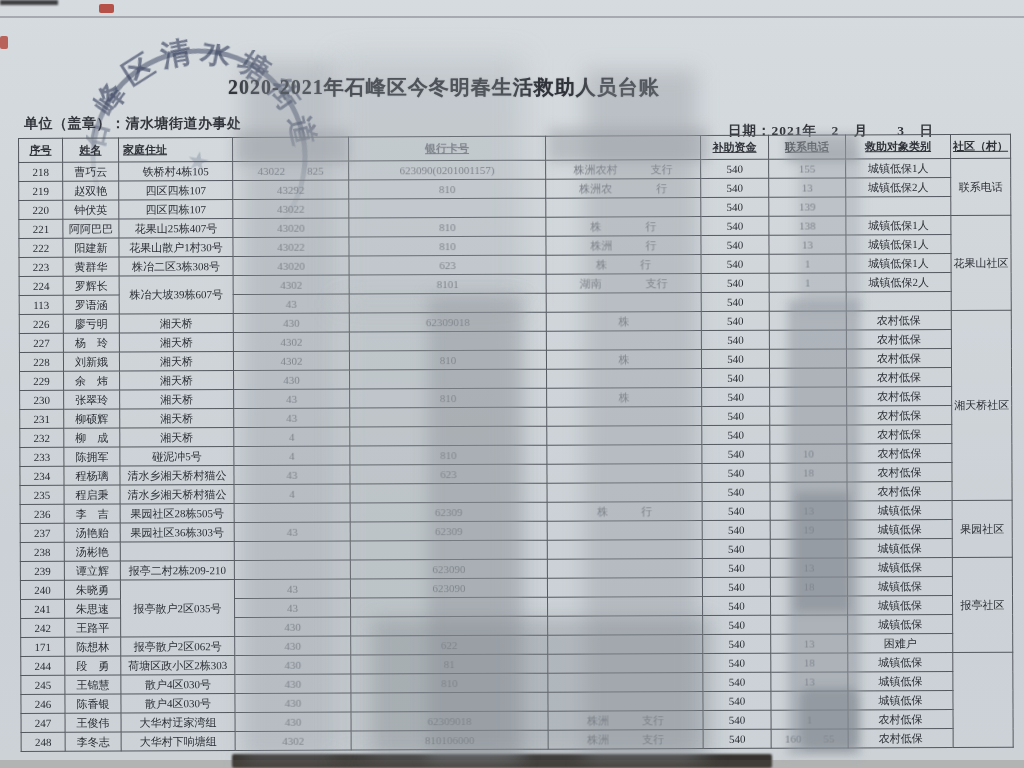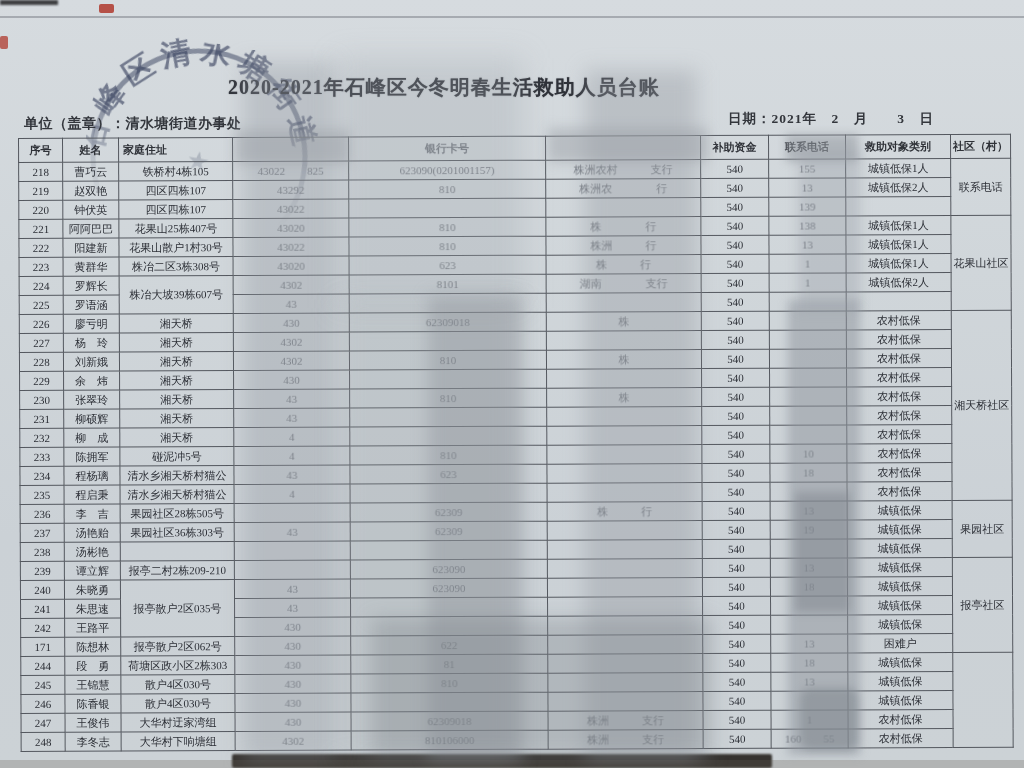--- a/index.html
+++ b/index.html
@@ -16,27 +16,27 @@
   .bottom-shadow{position:absolute;left:0;top:760px;width:1024px;height:8px;background:rgba(100,92,80,.25);}
   
   .stamp{position:absolute;left:84px;top:42px;width:230px;height:230px;transform:rotate(10deg);z-index:1;
     -webkit-mask-image:linear-gradient(178deg,rgba(0,0,0,.95) 32%,rgba(0,0,0,.25) 58%,rgba(0,0,0,0) 74%);
     mask-image:linear-gradient(178deg,rgba(0,0,0,.95) 32%,rgba(0,0,0,.25) 58%,rgba(0,0,0,0) 74%);
     filter:blur(.4px);}
   
   .title{position:absolute;left:228px;top:74px;width:560px;font-size:20px;font-weight:700;
     letter-spacing:1px;color:#2e3138;text-shadow:0 0 1.2px rgba(45,48,55,.55);z-index:2;white-space:nowrap;}
   .unit-line{position:absolute;left:24px;top:115px;font-size:14px;font-weight:700;color:#33363c;z-index:2;letter-spacing:.5px;}
-  .date-line{position:absolute;left:728px;top:110px;font-size:13.5px;font-weight:700;color:#33363c;z-index:2;letter-spacing:1px;}
+  .date-line{position:absolute;left:728px;top:122px;font-size:13.5px;font-weight:700;color:#33363c;z-index:2;letter-spacing:1px;}
   
   .table-wrap{position:absolute;left:18px;top:138px;width:992px;transform:rotate(-0.25deg);transform-origin:0 0;z-index:2;}
   table{border-collapse:collapse;table-layout:fixed;width:992px;color:#2c2f36;}
   th,td{border:1px solid #54585f;padding:0 2px;text-align:center;white-space:nowrap;overflow:hidden;
     font-size:11px;line-height:1.15;}
-  th{height:23px;font-weight:700;color:#2f3238;}
+  th{height:23px;font-weight:700;color:#2f3238;text-decoration:underline;}
   td{height:18px;}
   th.h-left{text-align:left;padding-left:4px;}
   .faint{color:#50555e;opacity:.75;filter:blur(.4px);}
   
   .ovl{position:absolute;pointer-events:none;z-index:3;}
   .o1{left:243px;top:62px;width:92px;height:698px;background:rgba(150,156,163,.38);filter:blur(10px);}
   .o2{left:338px;top:58px;width:185px;height:250px;background:rgba(160,166,172,.30);filter:blur(14px);}
   .o3{left:340px;top:300px;width:175px;height:460px;background:rgba(152,158,164,.26);filter:blur(12px);}
   .o4{left:428px;top:295px;width:95px;height:465px;background:rgba(140,146,153,.42);filter:blur(8px);}
   .o5{left:585px;top:70px;width:112px;height:690px;background:rgba(150,156,163,.40);filter:blur(10px);}
@@ -178,21 +178,21 @@
             <td>罗辉长</td>
             <td rowspan="2">株冶大坡39栋607号</td>
             <td class="faint">4302</td>
             <td class="faint">8101</td>
             <td class="faint">湖南　　　　支行</td>
             <td>540</td>
             <td class="faint">1</td>
             <td>城镇低保2人</td>
           </tr>
           <tr>
-            <td>225</td>
+            <td>113</td>
             <td>罗语涵</td>
             <td class="faint">43</td>
             <td class="faint"></td>
             <td class="faint"></td>
             <td>540</td>
             <td class="faint"></td>
             <td></td>
           </tr>
           <tr>
             <td>226</td>

